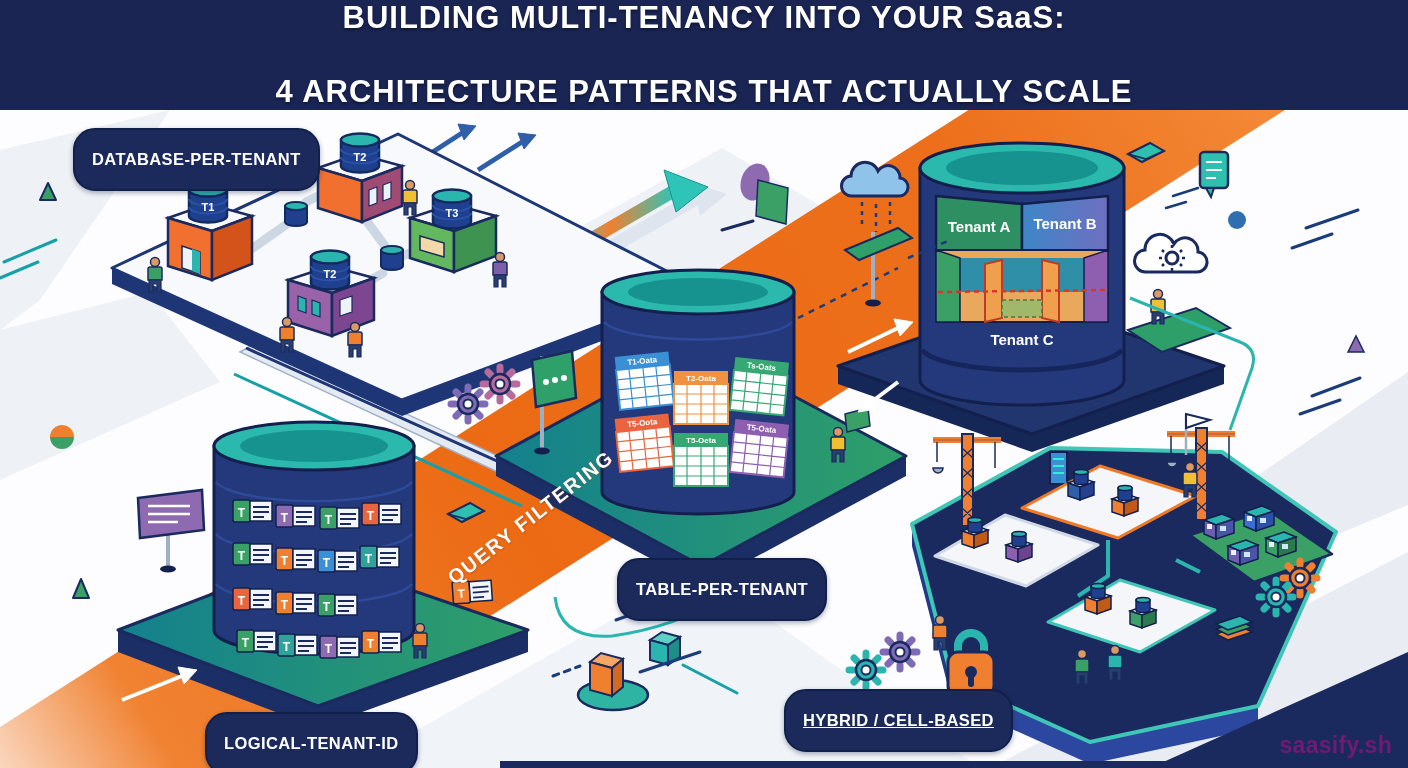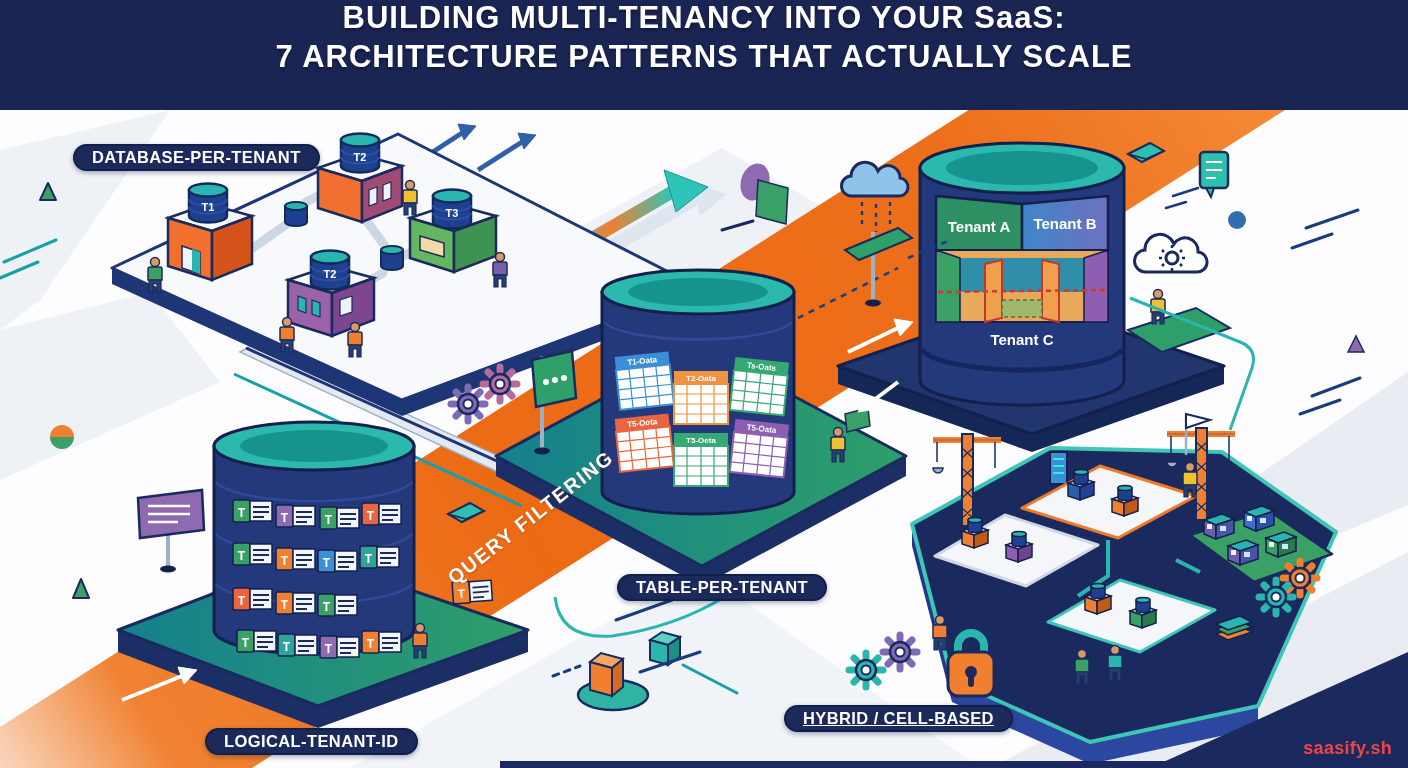--- a/index.html
+++ b/index.html
@@ -1,39 +1,39 @@
 <!DOCTYPE html>
 <html><head>
 <meta charset="utf-8">
 <style>
   html,body{margin:0;padding:0;background:#ffffff;}
   .canvas{position:relative;width:1408px;height:768px;overflow:hidden;background:#fdfdff;
           font-family:"Liberation Sans",sans-serif;}
   .header{position:absolute;top:0;left:0;width:1408px;height:110px;background:#1a2554;
-          display:flex;flex-direction:column;justify-content:flex-start;align-items:center;gap:3px;z-index:30;}
+          display:flex;flex-direction:column;justify-content:space-between;align-items:center;gap:3px;z-index:30;}
   .header .line{color:#fff;font-weight:800;font-size:31px;letter-spacing:1px;
           text-shadow:0 2px 3px rgba(0,0,0,.4);white-space:nowrap;}
   .pill{position:absolute;background:#1b2a5a;color:#fff;font-weight:800;font-size:16.5px;
-        letter-spacing:.4px;padding:2px 17px;border-radius:22px;z-index:20;
-        border:2px solid #10204a;box-shadow:0 2px 5px rgba(10,20,60,.35);white-space:nowrap;margin-top:16px;}
+        letter-spacing:.4px;padding:20px 17px;border-radius:22px;z-index:20;
+        border:2px solid #10204a;box-shadow:0 2px 5px rgba(10,20,60,.35);white-space:nowrap;}
   .stripe-label{position:absolute;left:424px;top:492px;width:250px;color:#fff;font-weight:800;
         font-size:20px;letter-spacing:1.6px;transform:rotate(-38deg);z-index:6;
         text-shadow:0 1px 2px rgba(140,55,0,.5);white-space:nowrap;}
   svg.scene{position:absolute;top:0;left:0;z-index:5;}
-  .watermark{position:absolute;right:16px;bottom:9px;color:#ef4444;font-weight:700;font-size:18px;
+  .watermark{position:absolute;right:16px;bottom:9px;color:#701a75;font-weight:700;font-size:23px;
         letter-spacing:.3px;z-index:31;}
 </style>
 </head>
 <body>
 
 <div class="canvas">
 
   <div class="header">
     <div class="line">BUILDING MULTI-TENANCY INTO YOUR SaaS:</div>
-    <div class="line">7 ARCHITECTURE PATTERNS THAT ACTUALLY SCALE</div>
+    <div class="line">4 ARCHITECTURE PATTERNS THAT ACTUALLY SCALE</div>
   </div>
 
   <svg class="scene" width="1408" height="768" viewBox="0 0 1408 768">
     <defs>
       <linearGradient id="stripeGrad" x1="0" y1="0" x2="1" y2="0">
         <stop offset="0" stop-color="#f48a3c" stop-opacity="0"></stop>
         <stop offset="0.14" stop-color="#f08232"></stop>
         <stop offset="0.4" stop-color="#ec6a14"></stop>
         <stop offset="0.75" stop-color="#ed6f1b"></stop>
         <stop offset="1" stop-color="#f5913f"></stop>

